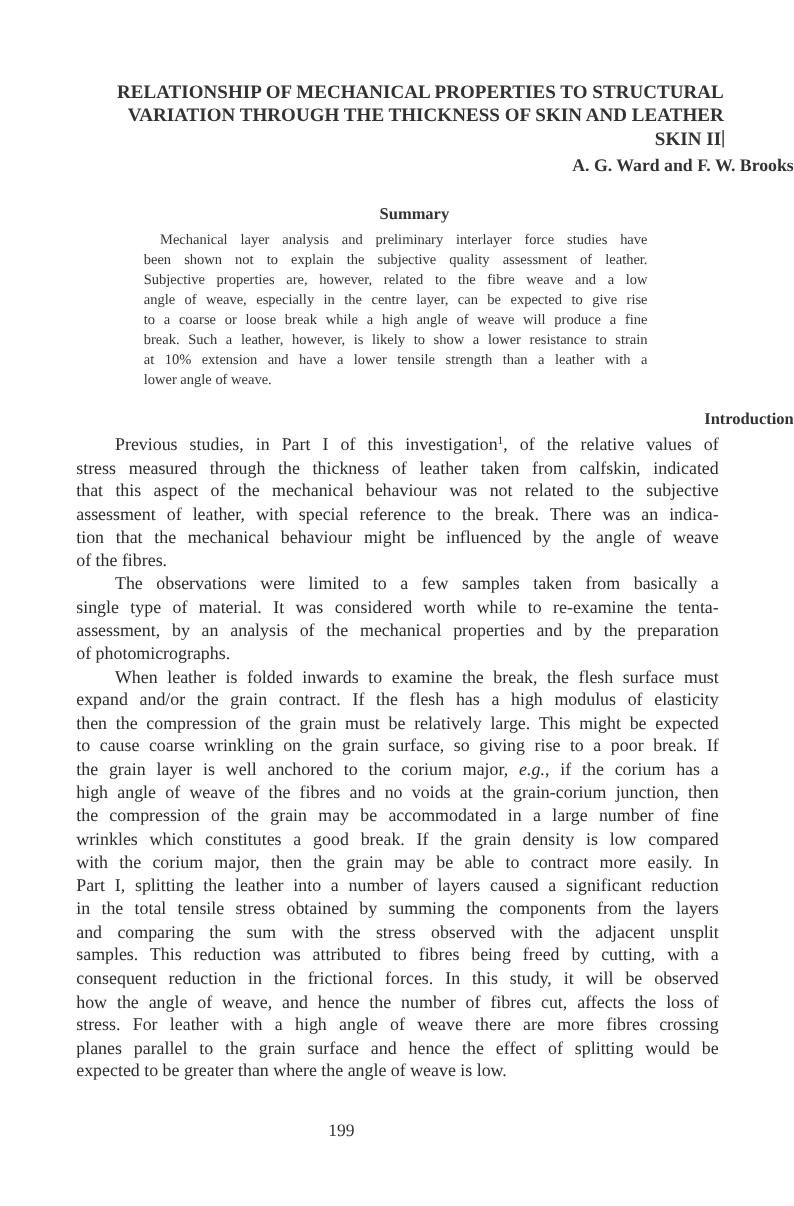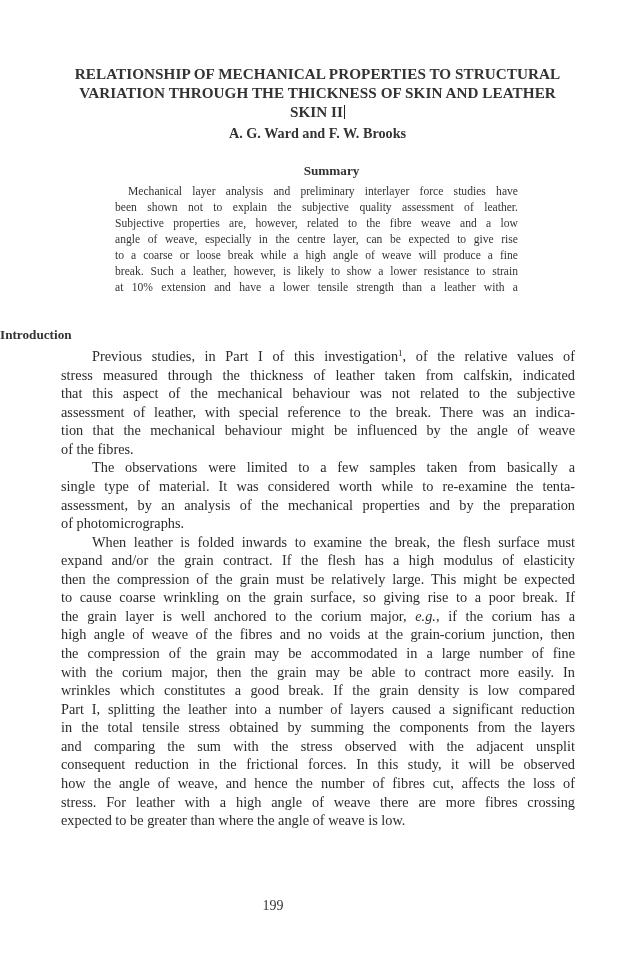--- a/index.html
+++ b/index.html
@@ -1,30 +1,30 @@
 <!DOCTYPE html>
 <html><head>
 <meta charset="utf-8">
 <style>
   html, body { margin: 0; padding: 0; background: #ffffff; }
   body { width: 635px; height: 965px; position: relative; overflow: hidden;
          font-family: "Liberation Serif", "DejaVu Serif", serif; color: #2b2b2b; }
   .page { position: absolute; left: 0; top: 0; width: 635px; height: 965px; }
   .title { position: absolute; left: 56px; width: 523px; top: 64px;
-           text-align: center; font-weight: bold; font-size: 15.2px; line-height: 19px;
+           text-align: right; font-weight: bold; font-size: 15.2px; line-height: 19px;
            letter-spacing: 0.05px; color: #333; }
   .title div { white-space: nowrap; }
   .caret { display: inline-block; width: 1px; height: 14px; background: #222; vertical-align: -2px; margin-left: 1px; }
-  .authors { position: absolute; left: 0; width: 635px; top: 124px; text-align: center;
+  .authors { position: absolute; left: 0; width: 635px; top: 124px; text-align: right;
              font-weight: bold; font-size: 14.2px; line-height: 18px; color: #333; }
   .summary-heading { position: absolute; left: 0; width: 635px; top: 163px; text-align: center;
              font-weight: bold; font-size: 13.2px; line-height: 16px; color: #333; padding-left: 14px; }
   .summary { position: absolute; left: 115px; width: 403px; top: 184px;
              font-size: 11.6px; line-height: 16px; text-align: justify; color: #333; }
-  .intro-heading { position: absolute; left: 0; width: 635px; top: 327px; text-align: left;
+  .intro-heading { position: absolute; left: 0; width: 635px; top: 327px; text-align: right;
              font-weight: bold; font-size: 13.2px; line-height: 16px; color: #333; }
   .body { position: absolute; left: 61px; width: 514px; top: 347px;
           font-size: 14.3px; line-height: 18.57px; text-align: justify; color: #2b2b2b; }
   .line { display: block; text-align: justify; text-align-last: justify; white-space: nowrap; }
   .line.last { text-align-last: left; }
   .sup { font-size: 9px; vertical-align: 5px; line-height: 0; }
   .pagenum { position: absolute; left: 0; width: 546px; top: 897px; text-align: center;
              font-size: 14px; line-height: 18px; color: #333; }
 </style>
 </head>
@@ -43,20 +43,21 @@
   <div class="summary-heading">Summary</div>
 
   <div class="summary">
     <span class="line" style="padding-left:13px">Mechanical layer analysis and preliminary interlayer force studies have</span>
     <span class="line">been shown not to explain the subjective quality assessment of leather.</span>
     <span class="line">Subjective properties are, however, related to the fibre weave and a low</span>
     <span class="line">angle of weave, especially in the centre layer, can be expected to give rise</span>
     <span class="line">to a coarse or loose break while a high angle of weave will produce a fine</span>
     <span class="line">break. Such a leather, however, is likely to show a lower resistance to strain</span>
     <span class="line">at 10% extension and have a lower tensile strength than a leather with a</span>
+    <span class="line last">lower angle of weave.</span>
   </div>
 
   <div class="intro-heading">Introduction</div>
 
   <div class="body">
 
     <span class="line" style="padding-left:31px"><span>Previous studies, in Part I of this investigation</span><span class="sup">1</span><span>, of the relative values of</span></span>
     <span class="line">stress measured through the thickness of leather taken from calfskin, indicated</span>
     <span class="line">that this aspect of the mechanical behaviour was not related to the subjective</span>
     <span class="line">assessment of leather, with special reference to the break. There was an indica-</span>
@@ -68,25 +69,27 @@
     <span class="line">assessment, by an analysis of the mechanical properties and by the preparation</span>
     <span class="line last">of photomicrographs.</span>
 
     <span class="line" style="padding-left:31px">When leather is folded inwards to examine the break, the flesh surface must</span>
     <span class="line">expand and/or the grain contract. If the flesh has a high modulus of elasticity</span>
     <span class="line">then the compression of the grain must be relatively large. This might be expected</span>
     <span class="line">to cause coarse wrinkling on the grain surface, so giving rise to a poor break. If</span>
     <span class="line">the grain layer is well anchored to the corium major, <i>e.g.</i>, if the corium has a</span>
     <span class="line">high angle of weave of the fibres and no voids at the grain-corium junction, then</span>
     <span class="line">the compression of the grain may be accommodated in a large number of fine</span>
+    <span class="line">wrinkles which constitutes a good break. If the grain density is low compared</span>
     <span class="line">with the corium major, then the grain may be able to contract more easily. In</span>
-    <span class="line">wrinkles which constitutes a good break. If the grain density is low compared</span>
     <span class="line">Part I, splitting the leather into a number of layers caused a significant reduction</span>
     <span class="line">in the total tensile stress obtained by summing the components from the layers</span>
     <span class="line">and comparing the sum with the stress observed with the adjacent unsplit</span>
+    <span class="line">samples. This reduction was attributed to fibres being freed by cutting, with a</span>
     <span class="line">consequent reduction in the frictional forces. In this study, it will be observed</span>
     <span class="line">how the angle of weave, and hence the number of fibres cut, affects the loss of</span>
     <span class="line">stress. For leather with a high angle of weave there are more fibres crossing</span>
+    <span class="line">planes parallel to the grain surface and hence the effect of splitting would be</span>
     <span class="line last">expected to be greater than where the angle of weave is low.</span>
   </div>
 
   <div class="pagenum">199</div>
 </div>
 
 </body></html>

